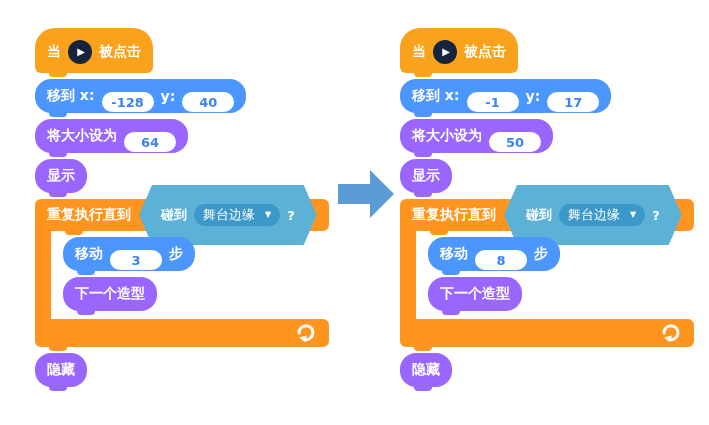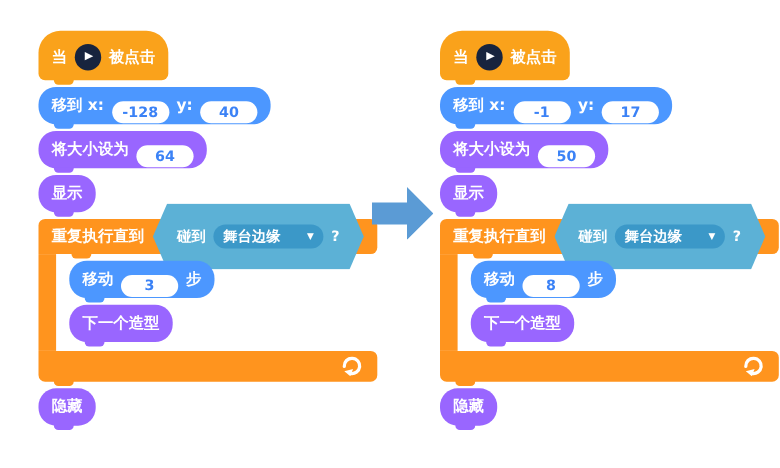--- a/index.html
+++ b/index.html
@@ -47,22 +47,22 @@
   .c-inner{padding:6px 0 2px 12px;}
   .c-bottom{position:relative;height:28px;border-radius:0 6px 6px 6px;
          display:flex;align-items:center;justify-content:flex-end;padding:0 12px;}
   .c-bottom::after{content:"";position:absolute;left:14px;bottom:-4px;width:18px;height:5px;
          background:inherit;border-radius:0 0 4px 4px;}
 
   
   .hex{background:#5CB1D6;height:28px;display:flex;align-items:center;gap:7px;
        padding:16px 22px;font-size:13px;font-weight:600;color:#fff;
        clip-path:polygon(13px 0,calc(100% - 13px) 0,100% 50%,calc(100% - 13px) 100%,13px 100%,0 50%);}
-  .dropdown{display:flex;align-items:center;gap:24px;background:#3B98C8;border-radius:12px;
-       height:22px;padding:0 9px;color:#fff;font-size:13px;font-weight:700;white-space:nowrap;}
+  .dropdown{display:flex;align-items:center;gap:10px;background:#3B98C8;border-radius:12px;
+       height:22px;padding:0 9px;color:#fff;font-size:13px;font-weight:400;white-space:nowrap;}
   .caret{font-size:8px;line-height:1;}
 
   
   .loop-arrow{display:block;}
 
   
   .transform-arrow{position:absolute;left:338px;top:170px;width:56px;height:48px;
        background:#5B9BD5;
        clip-path:polygon(0 14px,32px 14px,32px 0,56px 24px,32px 48px,32px 34px,0 34px);}
 </style>

